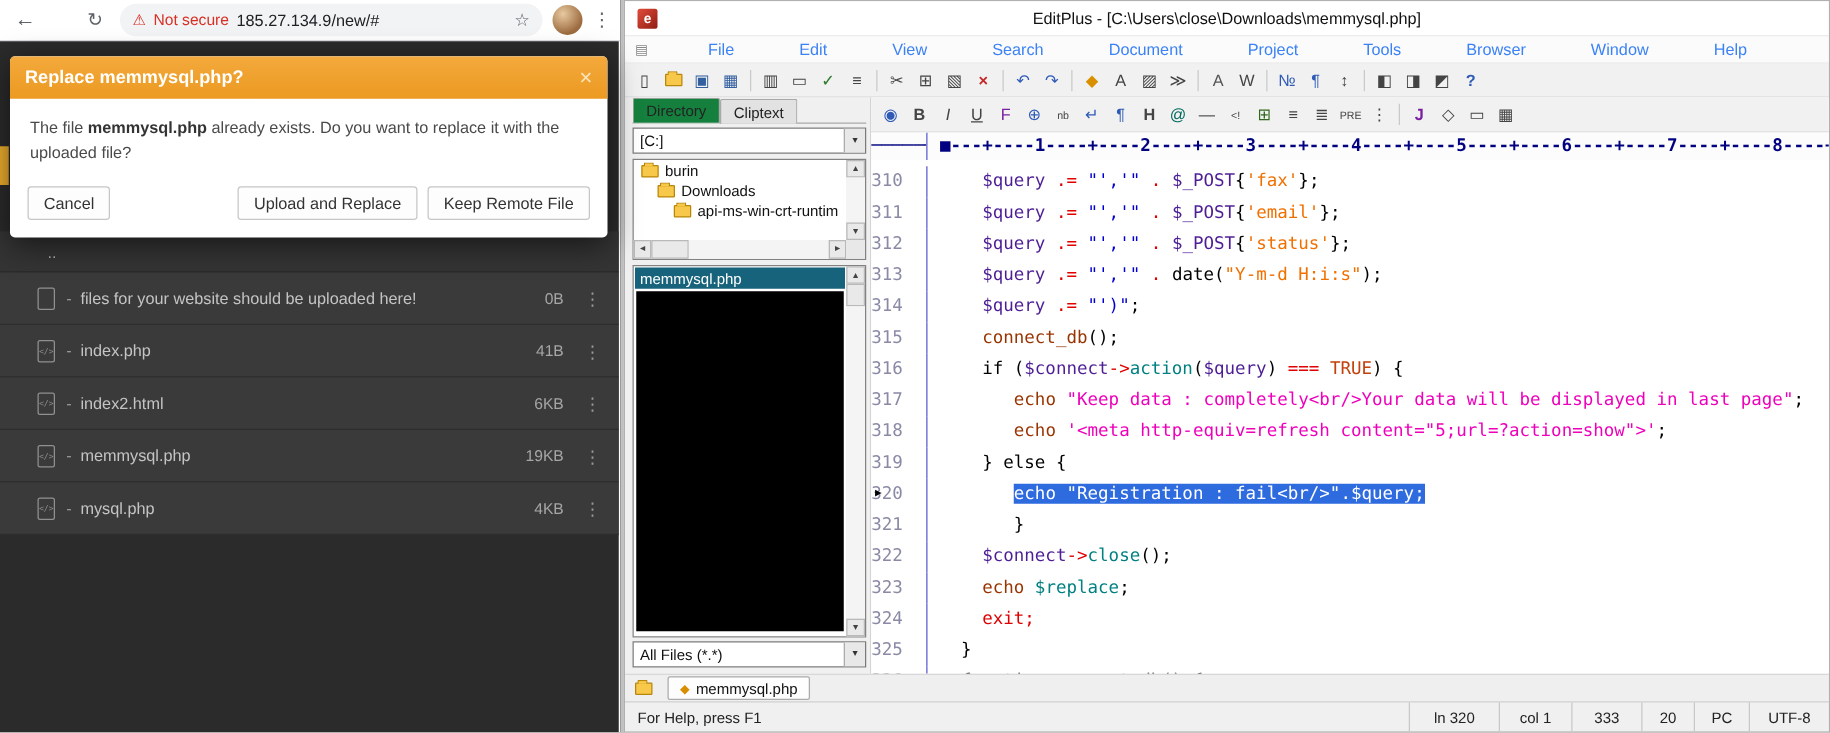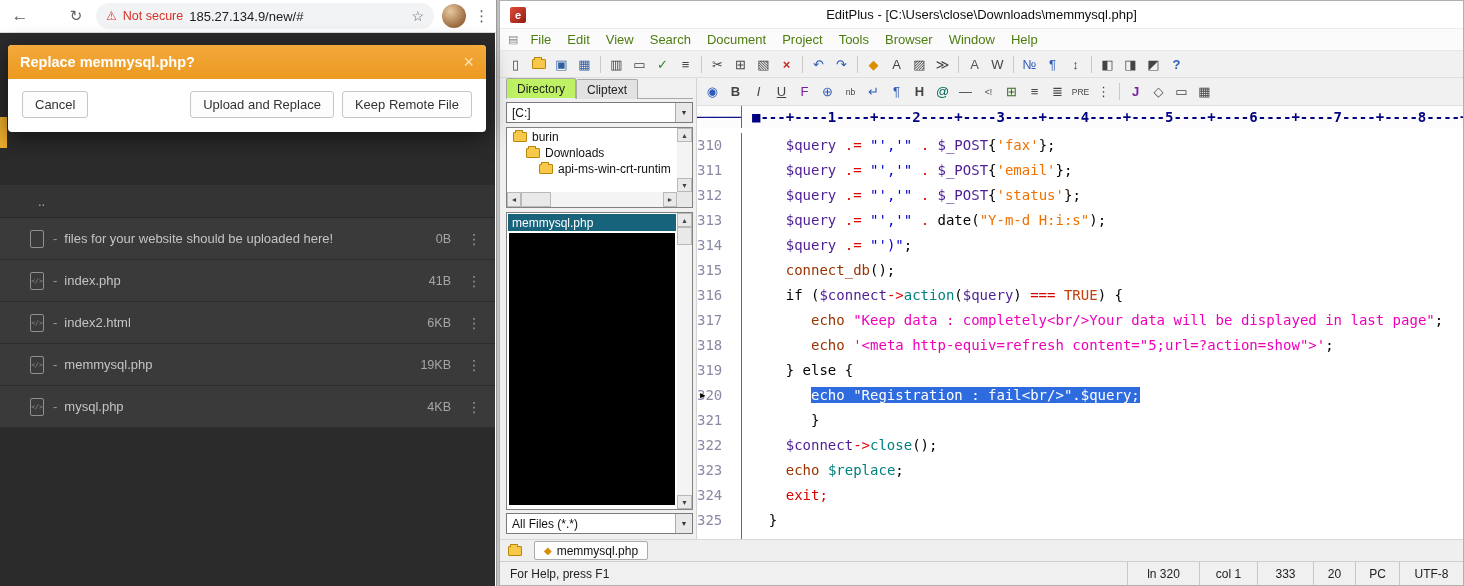--- a/index.html
+++ b/index.html
@@ -48,33 +48,33 @@
   
   .editplus { position:absolute; left:499px; top:0; width:965px; height:586px; background:#F0F0F0;
               border:1px solid #B0B0B0; font-family:"Liberation Sans", sans-serif; }
   .title-bar { height:28px; background:#FFF; border-bottom:1px solid #ECECEC; position:relative; display:flex; align-items:center; }
   .app-icon { width:16px; height:16px; margin-left:10px; background:linear-gradient(135deg,#E24B3B,#8E1E12); border-radius:2px;
               color:#fff; font-size:11px; font-weight:bold; display:flex; align-items:center; justify-content:center; flex:none; z-index:1; }
   .title-text { position:absolute; left:0; right:0; text-align:center; font-size:13px; color:#111; }
   .menu-bar { height:22px; background:#FBFBFB; border-bottom:1px solid #E8E8E8; display:flex; align-items:center; padding-left:8px; }
   .child-doc { color:#888; font-size:11px; margin-right:4px; }
   .menu-items { display:flex; }
-  .menu-item { padding:0 8px; font-size:13px; color:#4d7c0f; }
+  .menu-item { padding:0 8px; font-size:13px; color:#3b82f6;margin-left:36px; }
   .toolbar { height:27px; background:#F1F1F1; border-bottom:1px solid #DEDEDE; display:flex; align-items:center; padding-left:4px; overflow:hidden; }
   .toolbar.user { height:28px; }
   .tb-btn { width:23px; height:22px; display:flex; align-items:center; justify-content:center; font-size:13px; color:#444; flex:none; }
   .tb-btn.small { font-size:8.5px; }
   .tb-sep { width:1px; height:17px; background:#C9C9C9; margin:0 4px; flex:none; }
 
   .main-row { position:absolute; left:0; top:77px; right:0; bottom:46px; display:flex; }
   .side-panel { width:196px; flex:none; background:#F0F0F0; padding:0 3px 5px 6px; display:flex; flex-direction:column; }
   .panel-tabs { height:21px; border-bottom:1px solid #A9A9A9; display:flex; align-items:flex-end; flex:none; }
   .panel-tab { display:inline-flex; align-items:center; height:20px; padding:0 10px; font-size:12px; color:#222;
                border:1px solid #A9A9A9; border-bottom:none; border-radius:2px 2px 0 0; background:#E2E2E2; margin-bottom:-1px; }
-  .panel-tab.active { background:#bef264; border-bottom:1px solid #F0F0F0; height:21px; }
+  .panel-tab.active { background:#15803d; border-bottom:1px solid #F0F0F0; height:21px; }
   .combo { height:21px; border:1px solid #7A7A7A; background:#fff; display:flex; align-items:center; font-size:12px; margin-top:3px; flex:none; }
   .combo-text { flex:1; padding:0 5px; color:#111; white-space:nowrap; overflow:hidden; }
   .combo-btn { width:17px; height:100%; background:#E8E8E8; border-left:1px solid #ACACAC; display:flex;
                align-items:center; justify-content:center; font-size:7px; color:#333; flex:none; }
   .tree-box { height:81px; background:#fff; border:1px solid #828282; position:relative; margin-top:4px; flex:none; }
   .tree-rows { position:absolute; left:1px; top:1px; right:16px; bottom:16px; overflow:hidden; }
   .tree-row { height:16px; display:flex; align-items:center; gap:5px; font-size:12px; color:#111; white-space:nowrap; }
   .folder { width:14px; height:10px; background:#F7C84A; border:1px solid #B8860B; border-radius:1px; position:relative; flex:none; }
   .folder::before { content:""; position:absolute; top:-3px; left:1px; width:6px; height:2px; background:#F7C84A;
                     border:1px solid #B8860B; border-bottom:none; border-radius:1px 1px 0 0; }
@@ -177,20 +177,21 @@
             <span class="row-menu">⋮</span>
           </div>
         </div>
     </div>
 
     <div class="modal">
       <div class="modal-header">
         <span class="modal-title">Replace memmysql.php?</span>
         <span class="modal-close">×</span>
       </div>
+      <div class="modal-body"><span>The file </span><b>memmysql.php</b><span> already exists. Do you want to replace it with the uploaded file?</span></div>
       <div class="modal-footer">
         <button class="dlg-btn">Cancel</button>
         <span class="flex-spacer"></span>
         <button class="dlg-btn">Upload and Replace</button>
         <button class="dlg-btn">Keep Remote File</button>
       </div>
     </div>
   </section>
 
   <section class="editplus">

